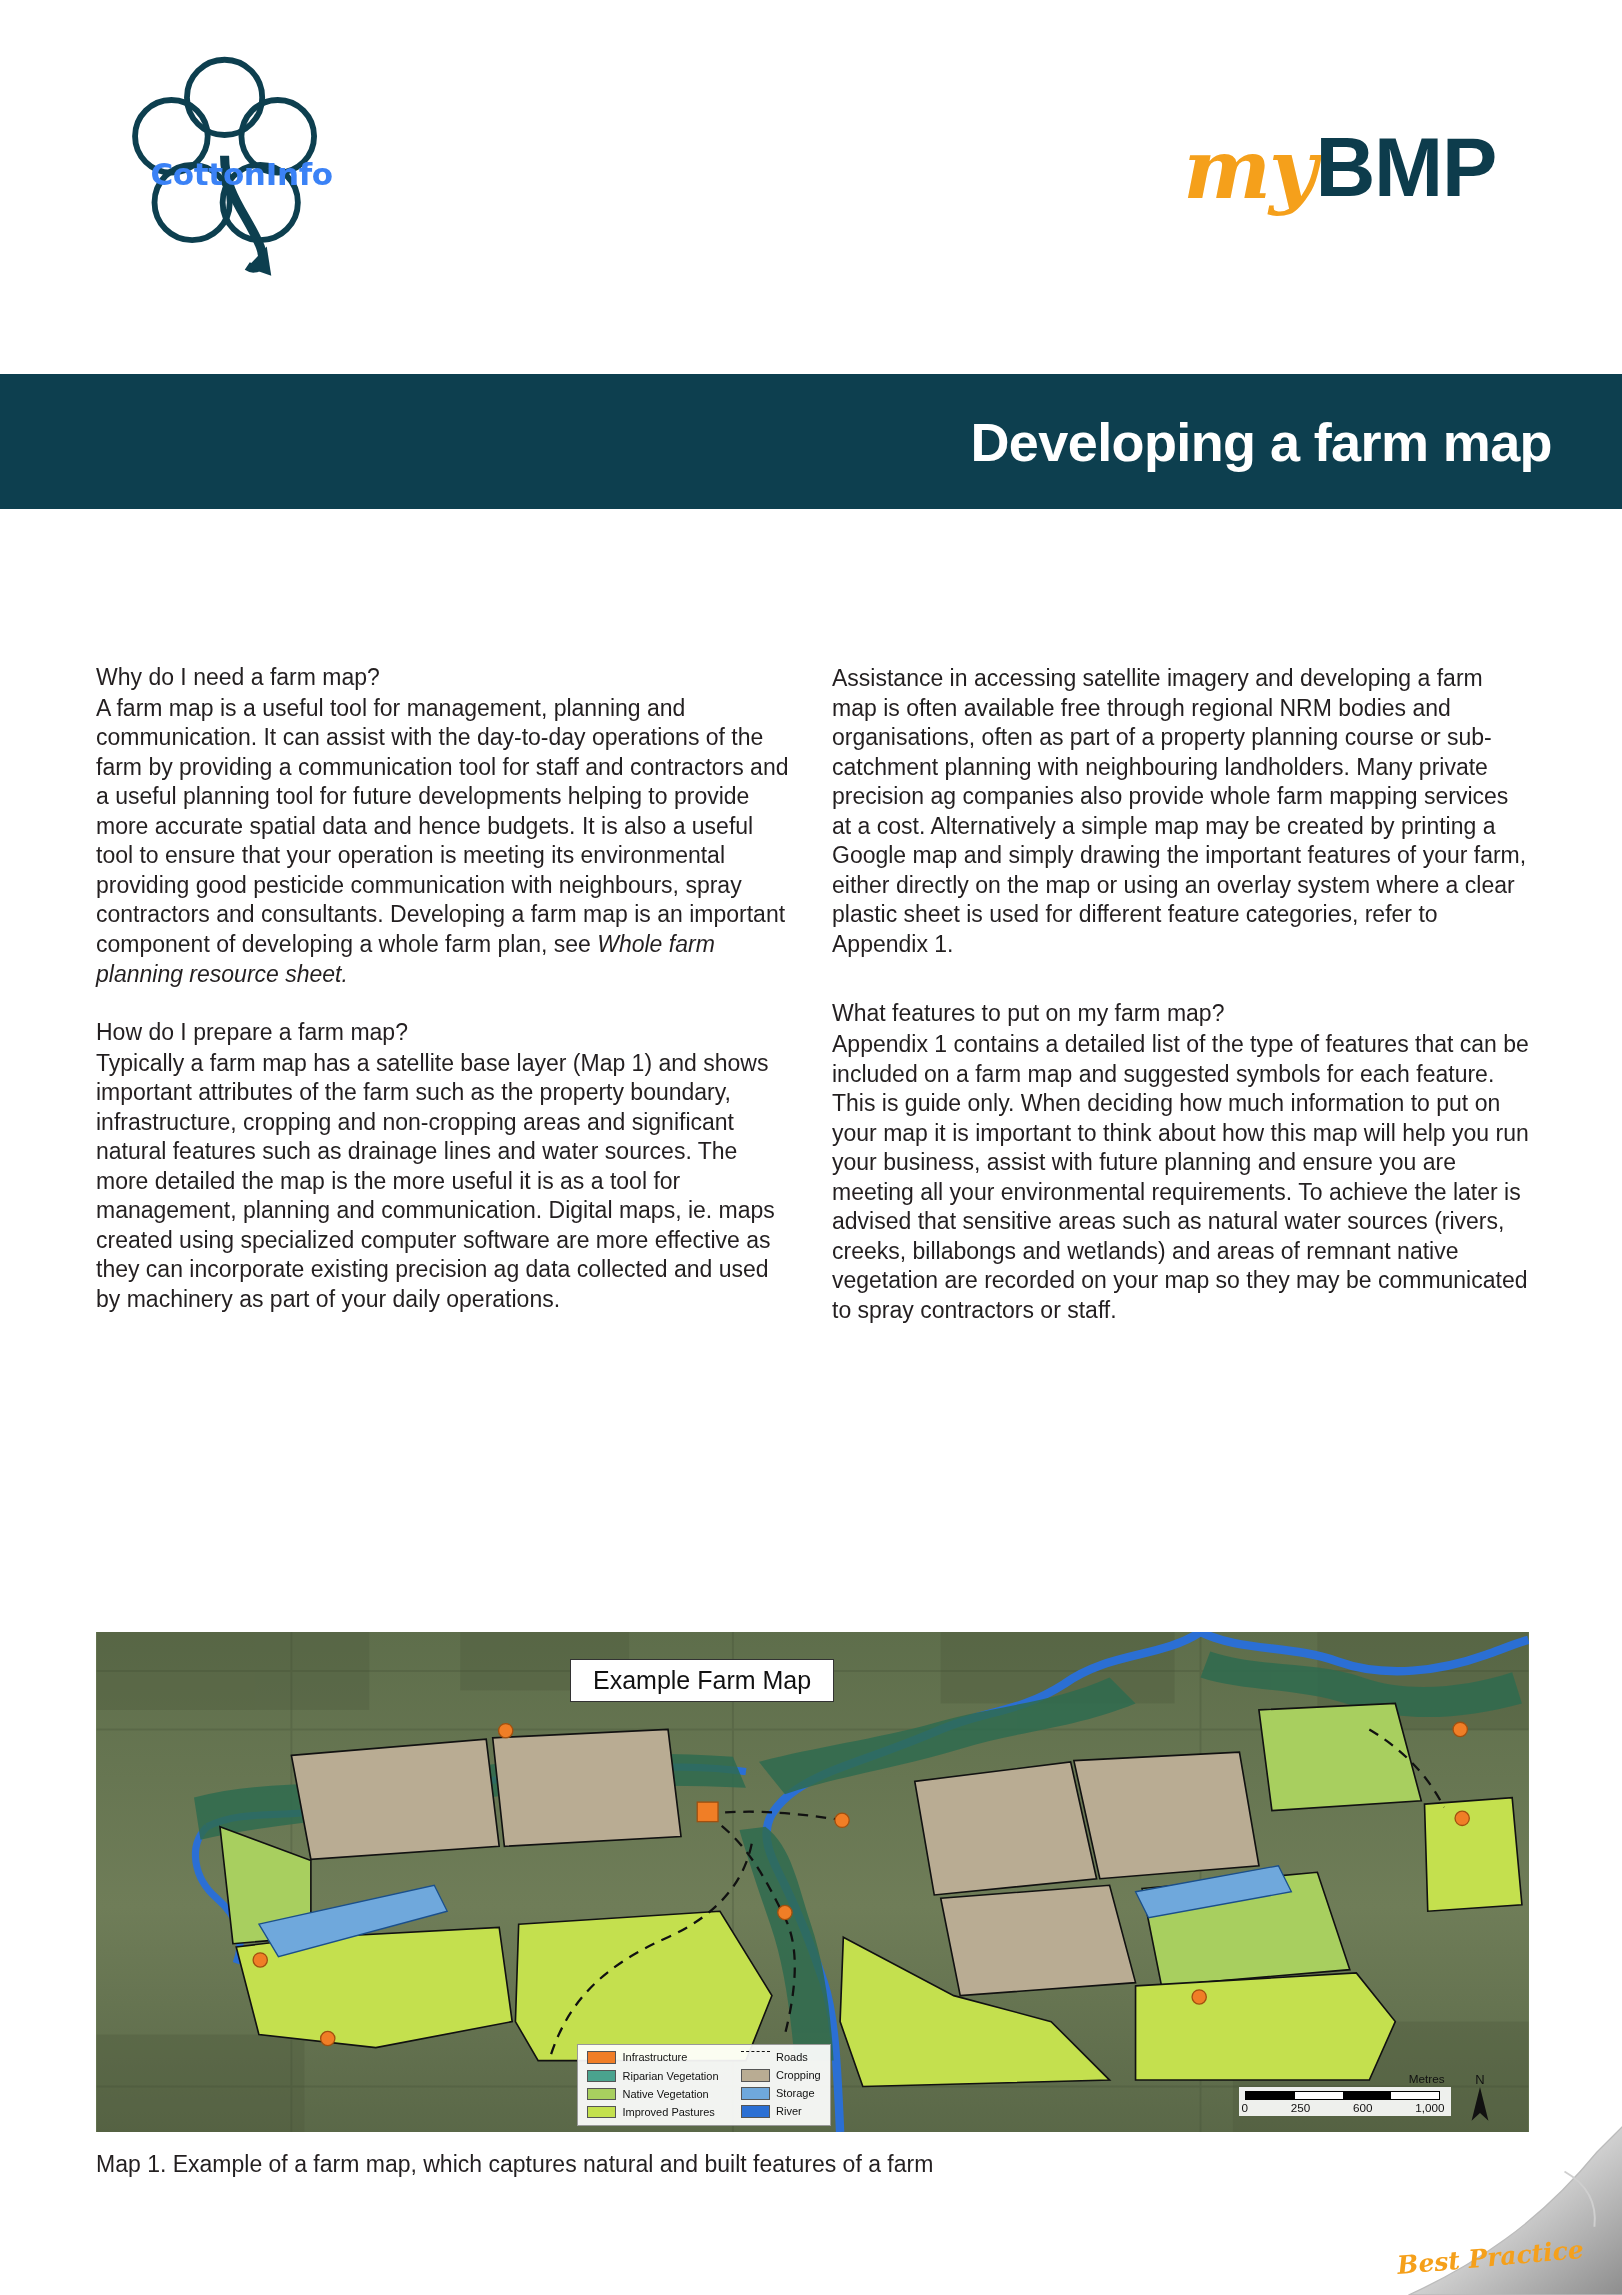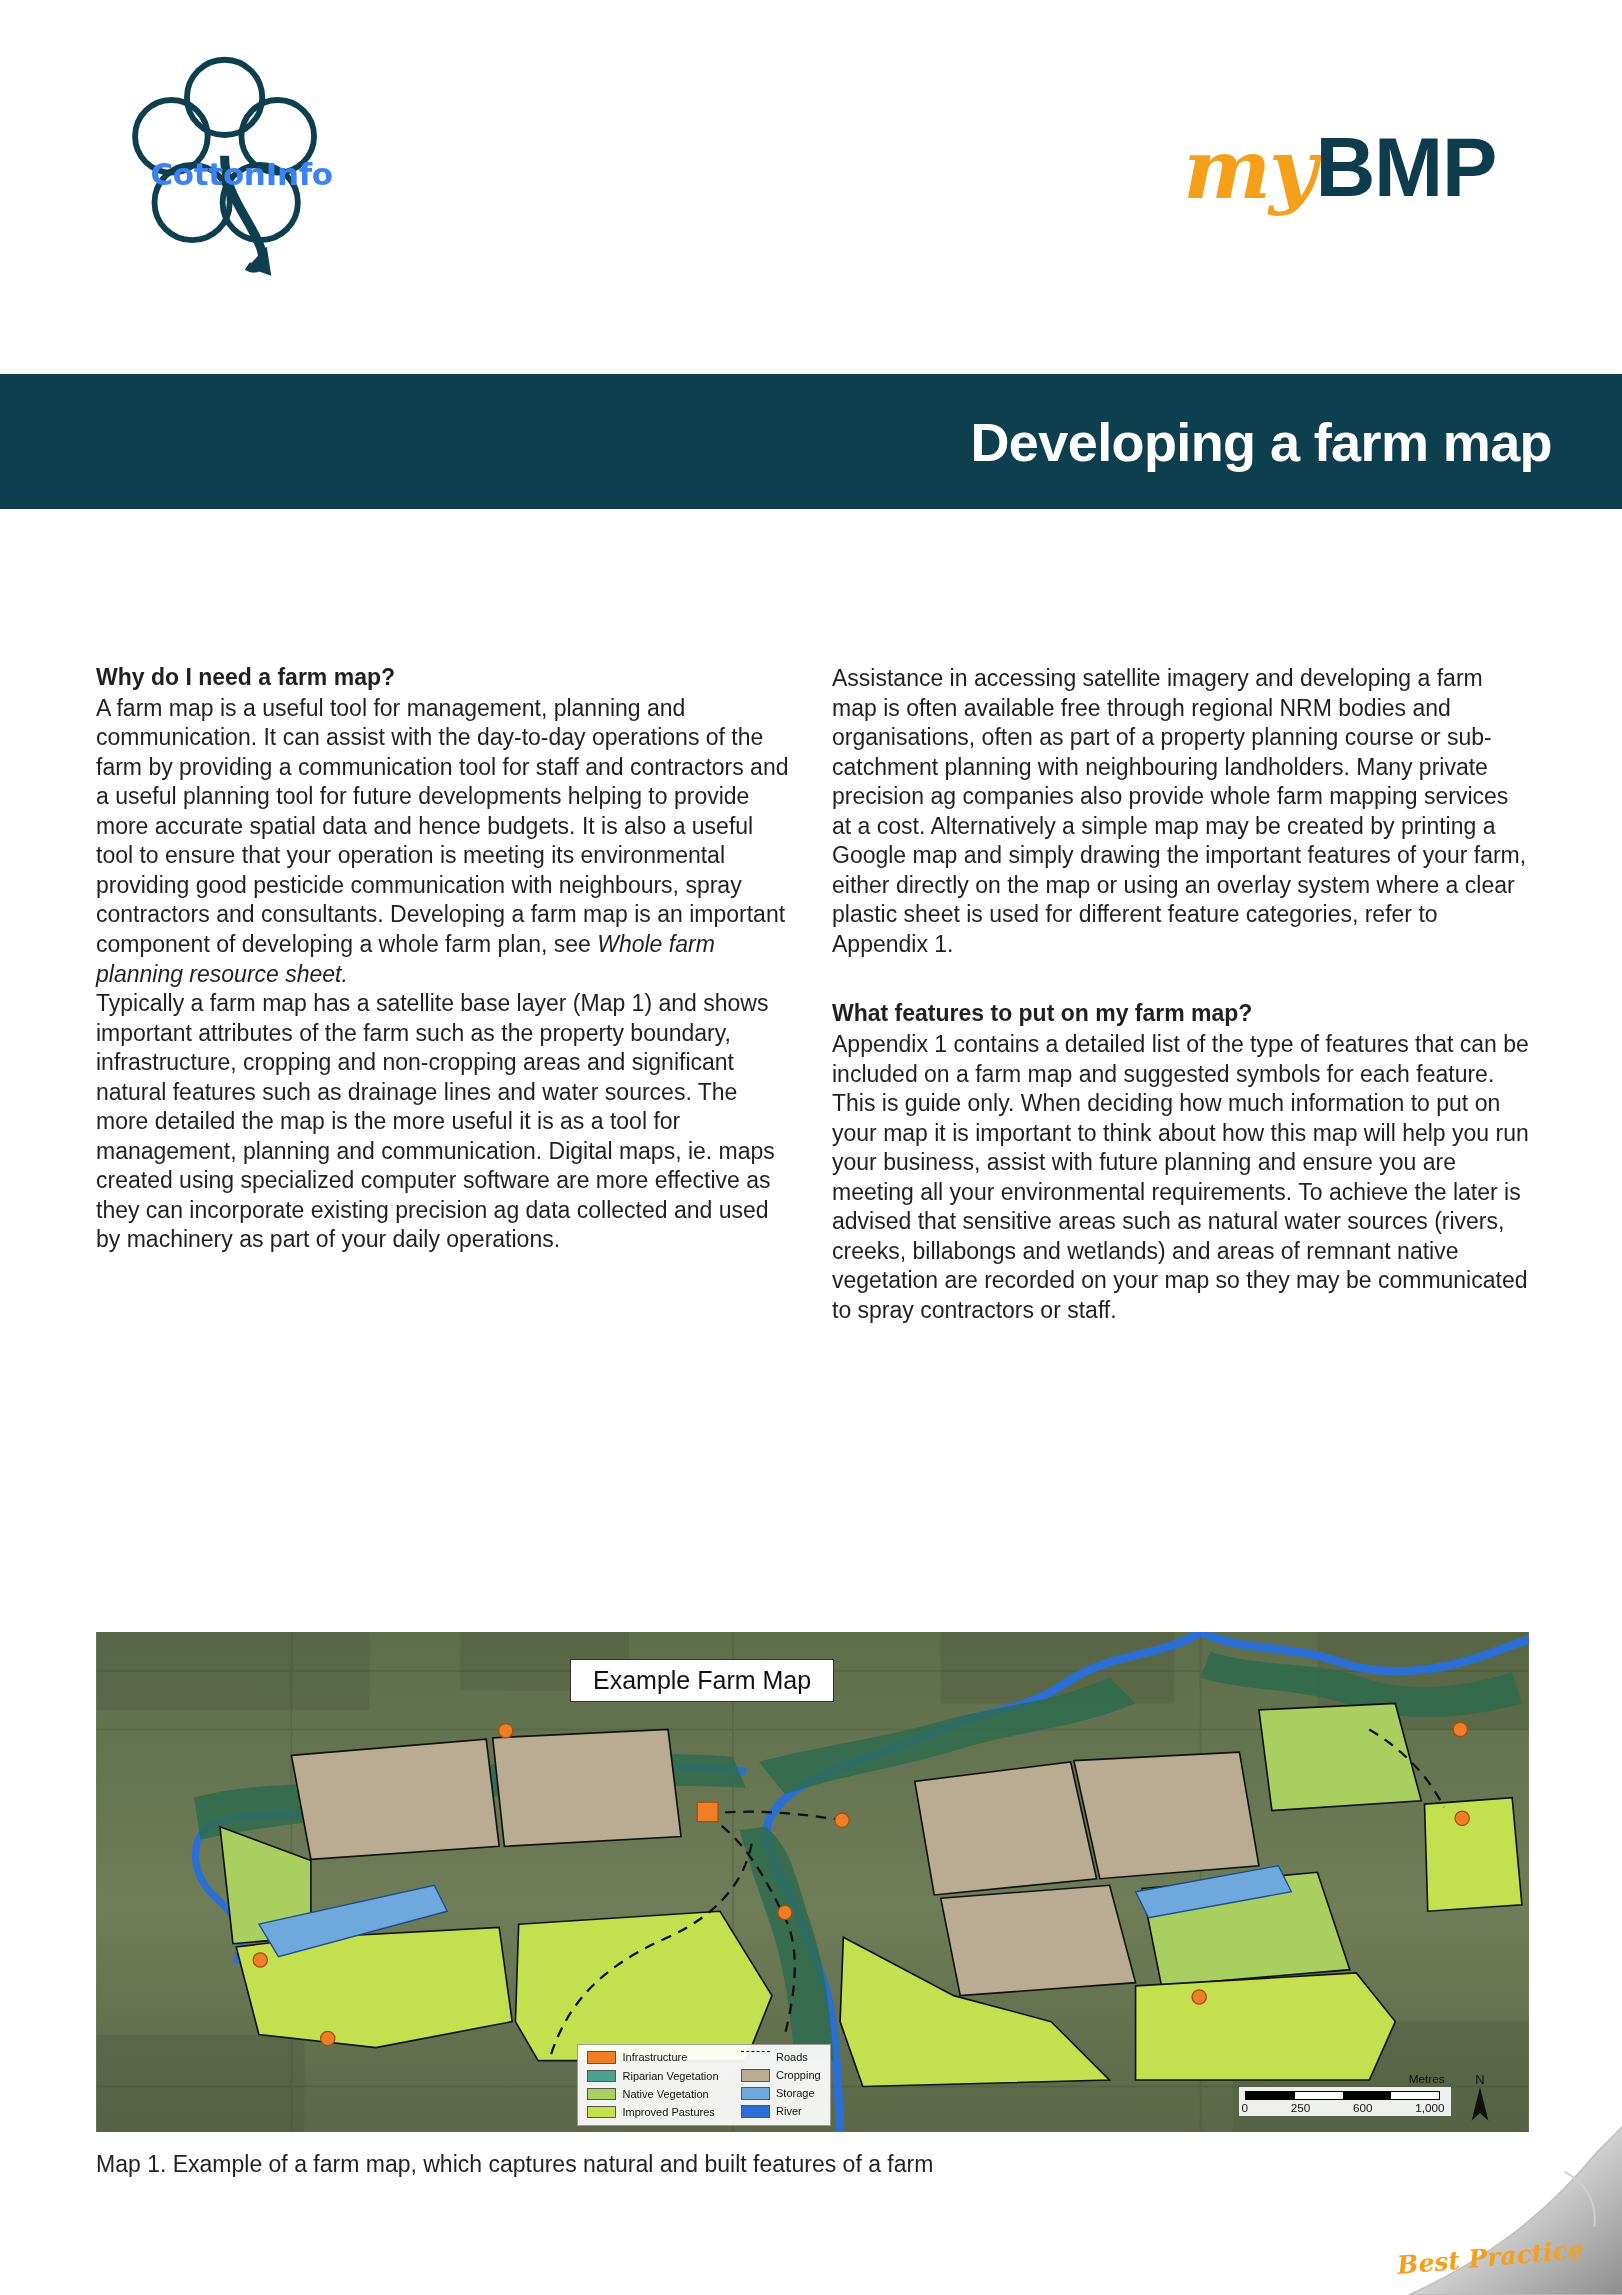--- a/index.html
+++ b/index.html
@@ -89,21 +89,21 @@
     left: 96px;
     top: 664px;
     width: 1433px;
     display: flex;
     gap: 39px;
   }
   .col { width: 697px; }
   h2 {
     margin: 0 0 2.6px 0;
     font-size: 23px;
-    font-weight: bold;
+    font-weight: normal;
     color: #231f20;
   }
   p {
     margin: 0;
     font-size: 23px;
     line-height: 1.285;
     color: #231f20;
   }
   .italic { font-style: italic; }
 
@@ -237,20 +237,21 @@
 <div class="title-band">
   <h1>Developing a farm map</h1>
 </div>
 
 <div class="columns">
 
   <div class="col">
     <h2>Why do I need a farm map?</h2>
     <p><span>A farm map is a useful tool for management, planning and communication.  It can assist with the day-to-day operations of the farm by providing a communication tool for staff and contractors and a useful planning tool for future developments helping to provide more accurate spatial data and hence budgets.  It is also a useful tool to ensure that your operation is meeting its environmental providing good pesticide communication with neighbours, spray contractors and consultants. Developing a farm map is an important component of developing a whole farm plan, see </span><span class="italic">Whole farm planning resource sheet.</span></p>
 
+    <h2 style="margin-top:30px;">How do I prepare a farm map?</h2>
     <p>Typically a farm map has a satellite base layer (Map 1) and shows important attributes of the farm such as the property boundary, infrastructure, cropping and non-cropping areas and significant natural features such as drainage lines and water sources. The more detailed the map is the more useful it is as a tool for management, planning and communication. Digital maps, ie. maps created using specialized computer software are more effective as they can incorporate existing precision ag data collected and used by machinery as part of your daily operations.</p>
   </div>
 
   <div class="col">
     <p>Assistance in accessing satellite imagery and developing a farm map is often available free through regional NRM bodies and organisations, often as part of a property planning course or sub-catchment planning with neighbouring landholders. Many private precision ag companies also provide whole farm mapping services at a cost. Alternatively a simple map may be created by printing a Google map and simply drawing the important features of your farm, either directly on the map or using an overlay system where a clear plastic sheet is used for different feature categories, refer to Appendix 1.</p>
 
     <h2 style="margin-top:41px;">What features to put on my farm map?</h2>
     <p>Appendix 1 contains a detailed list of the type of features that can be included on a farm map and suggested symbols for each feature. This is guide only. When deciding how much information to put on your map it is important to think about how this map will help you run your business, assist with future planning and ensure you are meeting all your environmental requirements. To achieve the later is advised that sensitive areas such as natural water sources (rivers, creeks, billabongs and wetlands) and areas of remnant native vegetation are recorded on your map so they may be communicated to spray contractors or staff.</p>
   </div>
 

